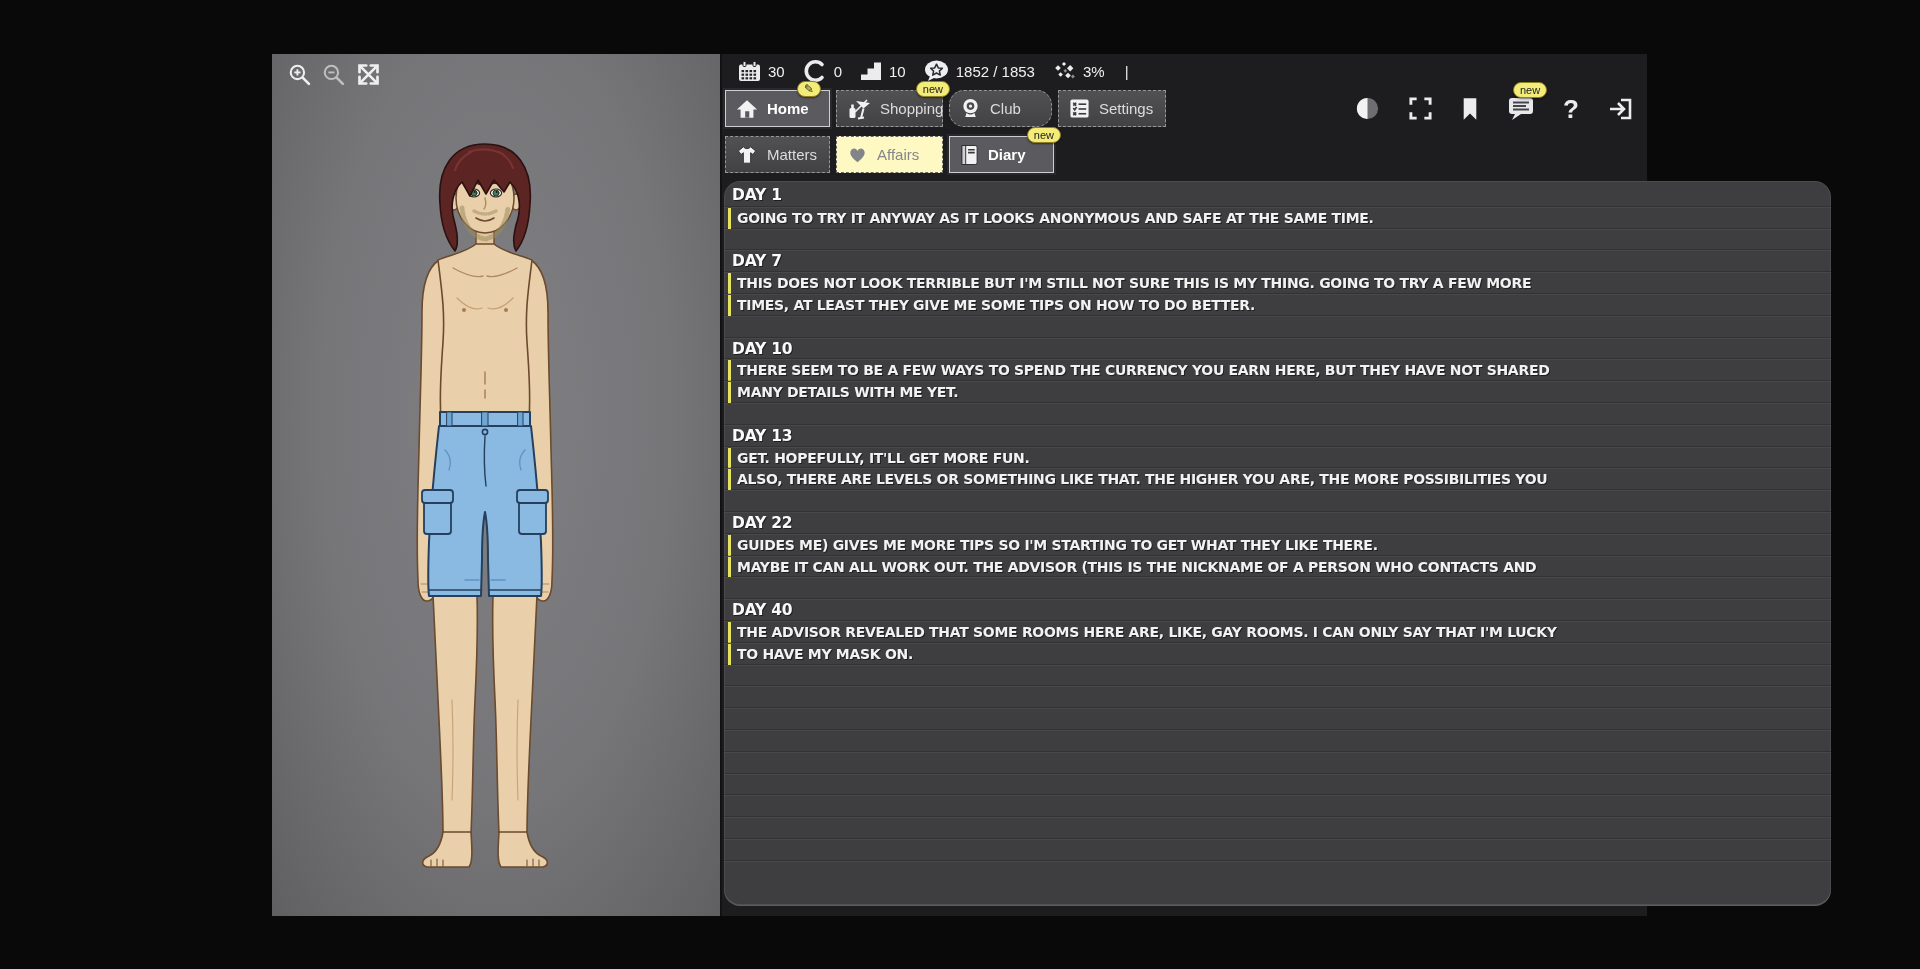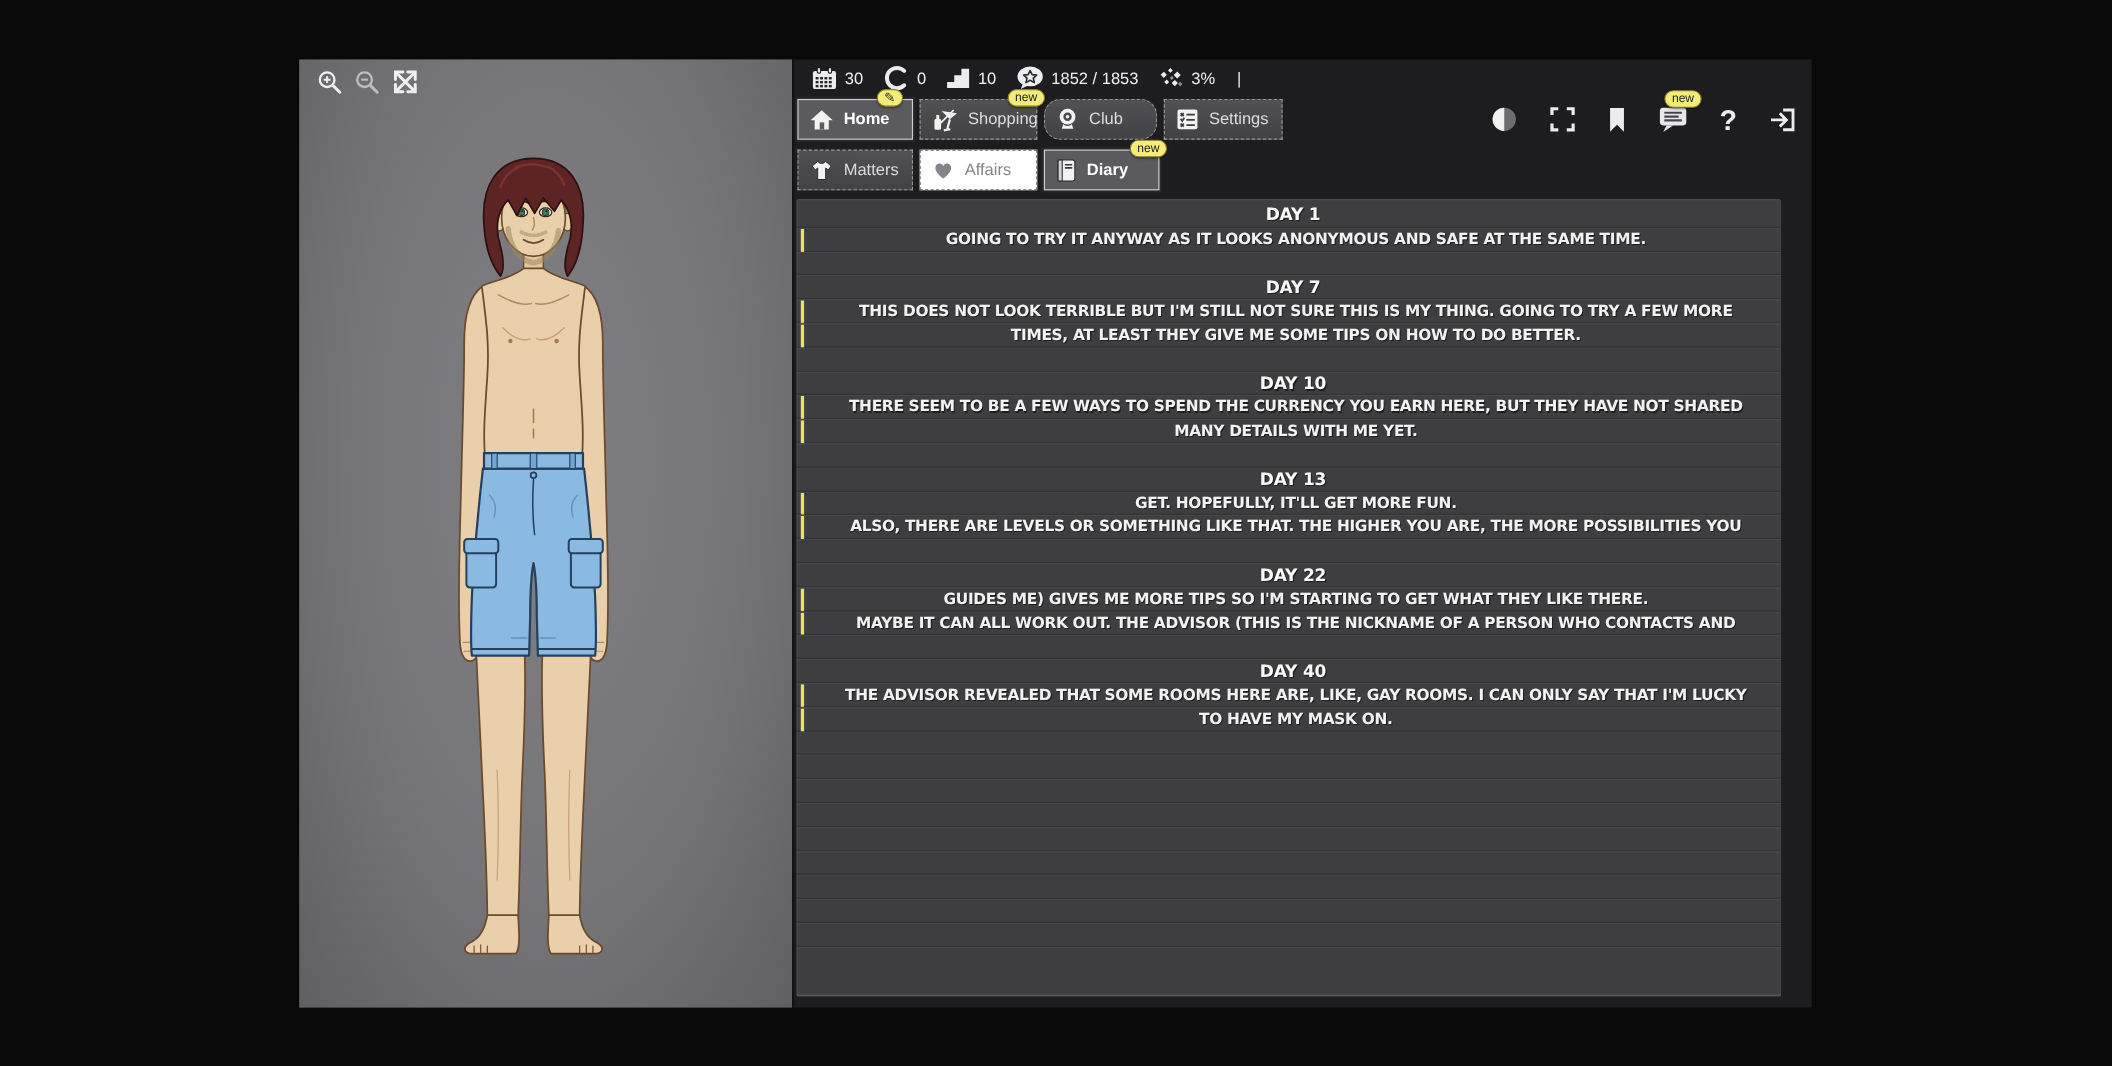--- a/index.html
+++ b/index.html
@@ -7,50 +7,50 @@
          font-family:"Liberation Sans","DejaVu Sans",sans-serif;}
   
   .game{position:absolute;left:272px;top:54px;width:1375px;height:862px;display:flex;}
   
   .char-panel{position:relative;width:448px;height:862px;flex:0 0 448px;
               background:radial-gradient(ellipse at 50% 42%,#808084 0%,#767679 55%,#606063 100%);}
   .viewer-controls{position:absolute;top:7px;left:15px;display:flex;gap:9px;align-items:center;}
   .viewer-controls svg{display:block;}
   .char-svg{position:absolute;left:113px;top:86px;}
   
-  .right-col{position:relative;flex:1;background:#1d1d20;border-left:2px solid #121214;text-align:center;}
+  .right-col{position:relative;flex:1;background:#1d1d20;border-left:2px solid #121214;}
   
   .status-row{position:absolute;left:0;top:0;right:0;height:34px;display:flex;align-items:center;
               padding-left:16px;gap:18px;color:#f0f0f0;font-size:15px;}
   .status-item{display:flex;align-items:center;gap:7px;}
   .status-cursor{color:#e8e8e8;margin-left:2px;}
   
   .tab-row{position:absolute;left:3px;display:flex;gap:6px;}
   .tab-row.r1{top:36px;}
   .tab-row.r2{top:82px;}
   .tab{position:relative;height:37px;width:105px;box-sizing:border-box;display:flex;align-items:center;
        gap:9px;padding:0 10px;border:1px dashed #97979a;color:#dcdcde;font-size:15px;cursor:pointer;
        background:linear-gradient(#515154,#424245);}
   .tab.active{border:1px solid #cfcfd1;background:#5b5b5f;color:#ffffff;font-weight:bold;
               box-shadow:0 0 0 2px #29292c;}
-  .tab.disabled{border-color:#67676a;background:#ffffff;color:#85858a;}
+  .tab.disabled{border-color:#67676a;background:#fef9c3;color:#85858a;}
   .tab .ticon{flex:0 0 auto;display:flex;}
   .tlabel{white-space:nowrap;}
   .badge{position:absolute;top:-10px;right:-8px;background:#f3ec78;border:1px solid #8d7f22;
          color:#222;border-radius:8px;font-size:11px;line-height:14px;padding:0 6px;font-weight:normal;
          box-shadow:0 1px 2px rgba(0,0,0,.5);}
   .badge.edit{right:8px;font-size:12px;}
   
   .winicons{position:absolute;top:36px;right:14px;height:37px;display:flex;align-items:center;gap:28px;}
   .wicon{position:relative;display:flex;align-items:center;justify-content:center;cursor:pointer;}
   .wicon .badge{top:-14px;right:-12px;}
   .help-glyph{font-size:26px;font-weight:bold;color:#ececee;line-height:26px;}
   
-  .diary{position:absolute;left:2px;top:127px;width:895px;height:725px;background:#3e3e41;
-         border-radius:2px;overflow:hidden;box-shadow:inset 0 0 0 1px rgba(255,255,255,.07),
+  .diary{position:absolute;left:2px;top:127px;width:1107px;height:725px;background:#3e3e41;
+         border-radius:16px;overflow:hidden;box-shadow:inset 0 0 0 1px rgba(255,255,255,.07),
          inset 0 -2px 0 rgba(255,255,255,.10);padding-top:4px;box-sizing:border-box;}
   .drow{height:21.8px;line-height:21.8px;box-sizing:border-box;border-top:1px solid rgba(255,255,255,.055);
         box-shadow:0 -1px 0 rgba(0,0,0,.18);overflow:hidden;white-space:nowrap;}
   .drow:first-child{border-top:none;box-shadow:none;}
   .day-header{font-family:"DejaVu Sans",sans-serif;font-weight:bold;font-size:15.5px;color:#fafafa;
               padding-left:8px;text-shadow:1px 1px 0 rgba(20,20,20,.75);letter-spacing:-0.2px;}
   .entry-line{position:relative;font-family:"DejaVu Sans",sans-serif;font-weight:bold;font-size:14px;
               color:#f2f2f2;padding-left:13px;text-shadow:1px 1px 0 rgba(20,20,20,.75);letter-spacing:-0.3px;}
   .entry-line::before{content:"";position:absolute;left:4px;top:0;bottom:0;width:3px;background:#e7e35c;}
   svg{display:block;}

